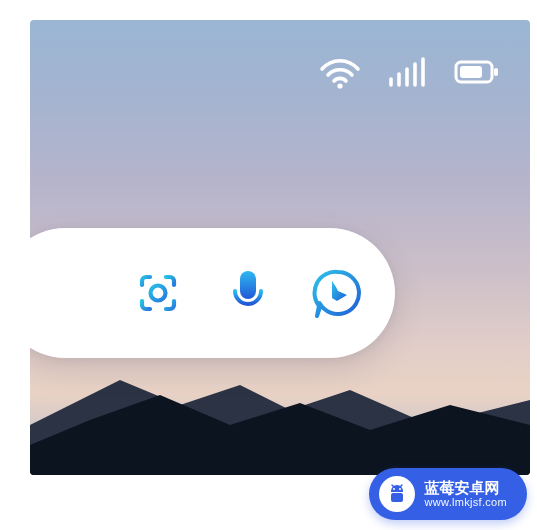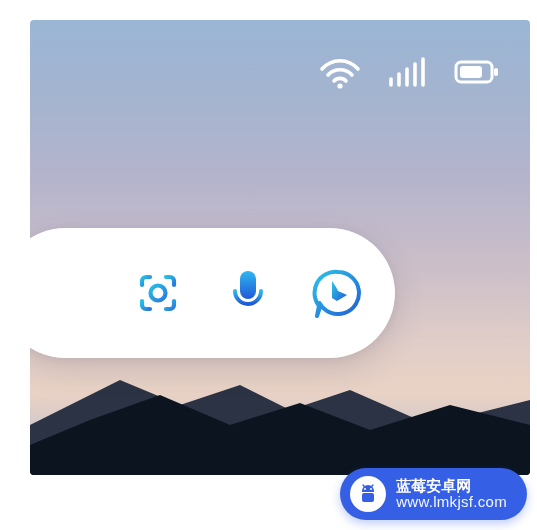--- a/index.html
+++ b/index.html
@@ -99,21 +99,21 @@
       background: #fff;
       border-radius: 50%;
       display: flex; align-items: center; justify-content: center;
     }
     .wm-text {
       display: flex; flex-direction: column;
       line-height: 1.1;
       color: #fff;
     }
     .wm-title { font-size: 15px; font-weight: 700; }
-    .wm-url { font-size: 15px; opacity: 0.95; letter-spacing: 0.3px; }
+    .wm-url { font-size: 11px; opacity: 0.95; letter-spacing: 0.3px; }
   </style>
 </head>
 <body>
 
 <div class="screenshot-frame">
   <div class="sky"></div>
 
   <div class="mountain-back">
     <svg viewBox="0 0 500 120" preserveAspectRatio="none">
       <path d="M0,70 L40,50 L90,25 L150,50 L210,30 L260,55 L320,35 L400,70 L500,45 L500,120 L0,120 Z" fill="#2b3344"></path>

